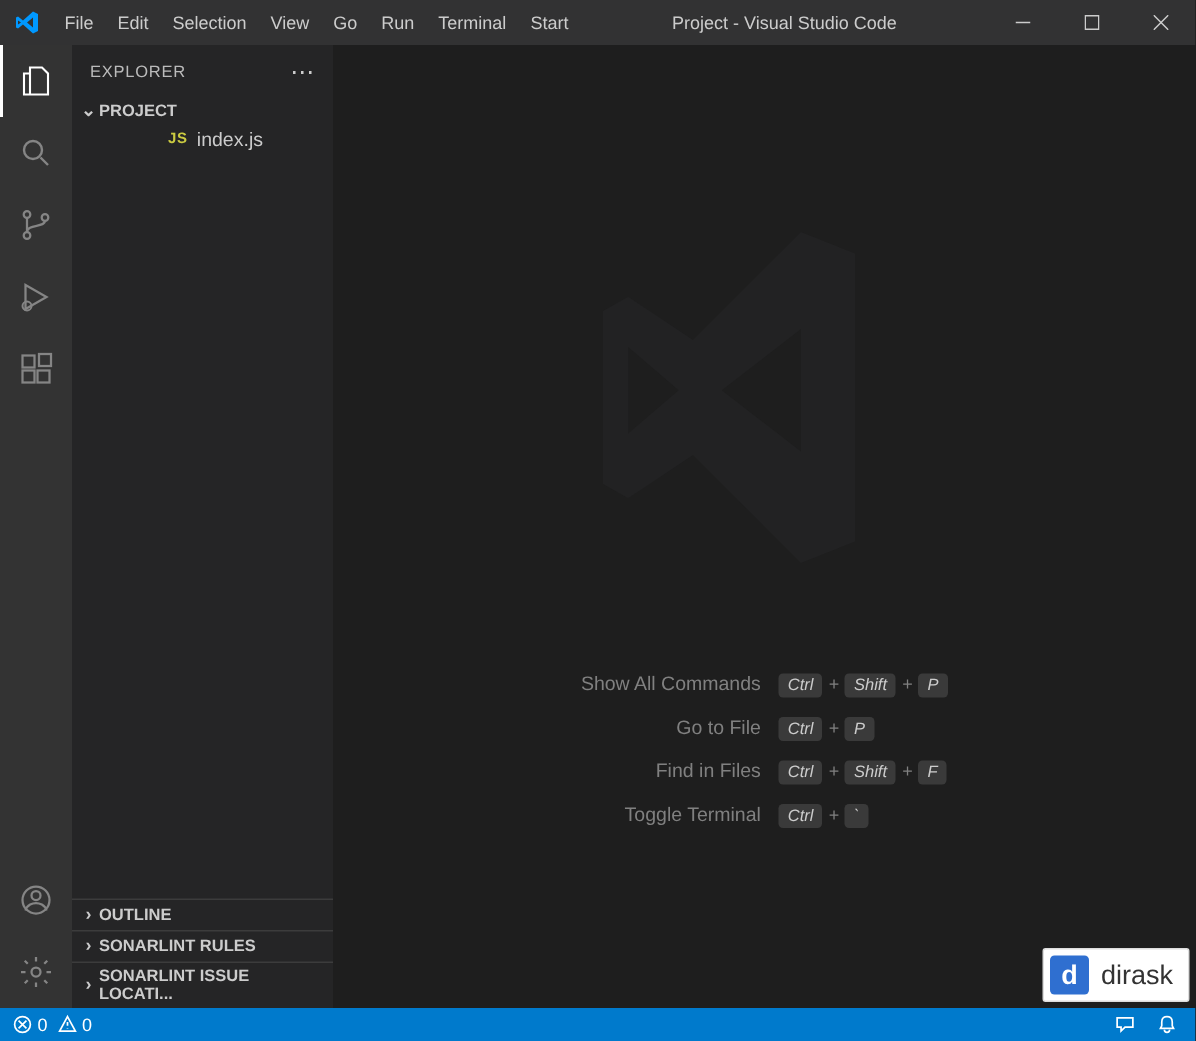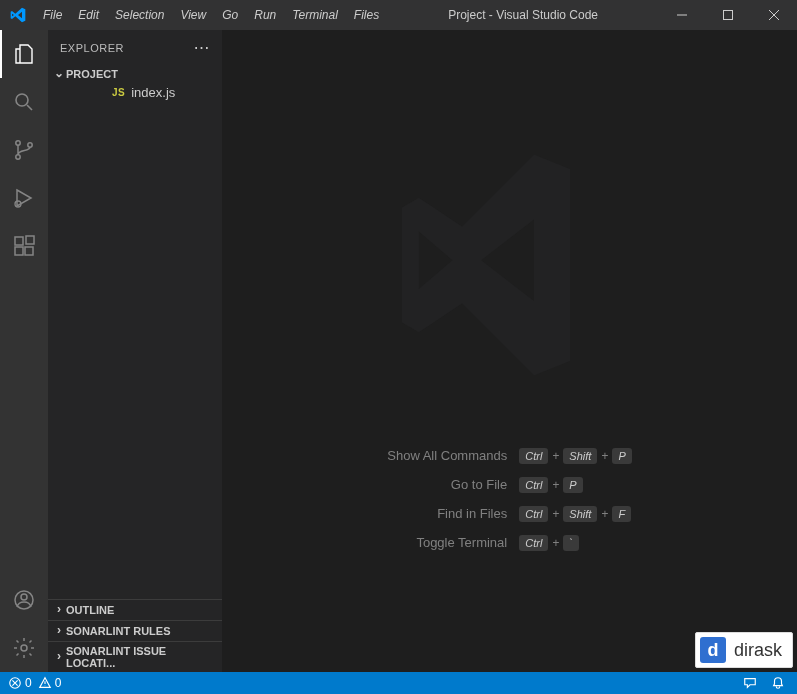--- a/index.html
+++ b/index.html
@@ -1,21 +1,21 @@
 <!DOCTYPE html>
 <html><head>
 <meta charset="utf-8">
 <style>
   * { margin: 0; padding: 0; box-sizing: border-box; font-family: "Segoe UI", sans-serif; }
   body { background: #1e1e1e; color: #cccccc; width: 797px; height: 694px; overflow: hidden; display: flex; flex-direction: column; font-size: 13px; }
 
   
   .titlebar { height: 30px; background: #323233; display: flex; align-items: center; color: #cccccc; font-size: 12px; }
   .titlebar .logo { width: 35px; display: flex; align-items: center; justify-content: center; }
-  .titlebar .menu { display: flex; font-style: italic; }
+  .titlebar .menu { display: flex; }
   .titlebar .menu span { padding: 0 8px; cursor: pointer; }
   .titlebar .title { flex: 1; text-align: center; }
   .titlebar .controls { display: flex; }
   .titlebar .controls .ctrl { width: 46px; height: 30px; display: flex; align-items: center; justify-content: center; color: #cccccc; }
 
   
   .main { flex: 1; display: flex; min-height: 0; }
 
   
   .activitybar { width: 48px; background: #333333; display: flex; flex-direction: column; }
@@ -66,21 +66,21 @@
       </svg>
   </div>
   <div class="menu">
     <span>File</span>
     <span>Edit</span>
     <span>Selection</span>
     <span>View</span>
     <span>Go</span>
     <span>Run</span>
     <span>Terminal</span>
-    <span>Files</span>
+    <span>Start</span>
   </div>
   <div class="title">Project - Visual Studio Code</div>
   <div class="controls">
     <div class="ctrl">
         <svg width="10" height="10">
           <path stroke="#cccccc" d="M0 5h10"></path>
         </svg>
       </div>
     <div class="ctrl">
         <svg width="10" height="10">

